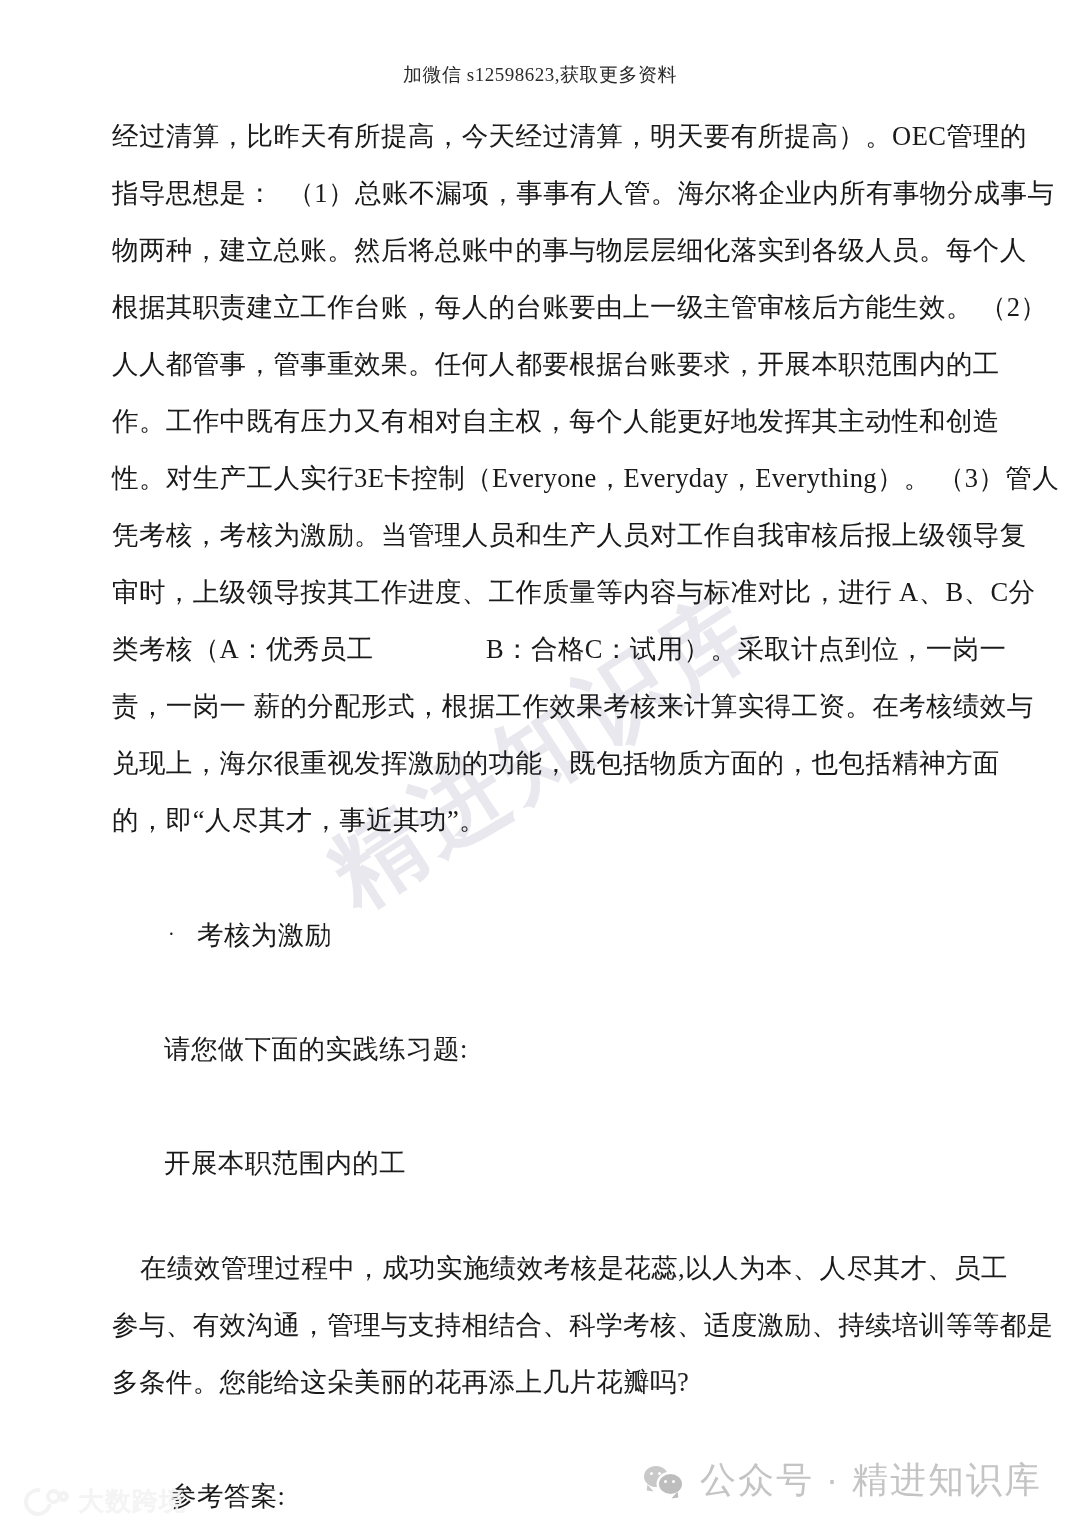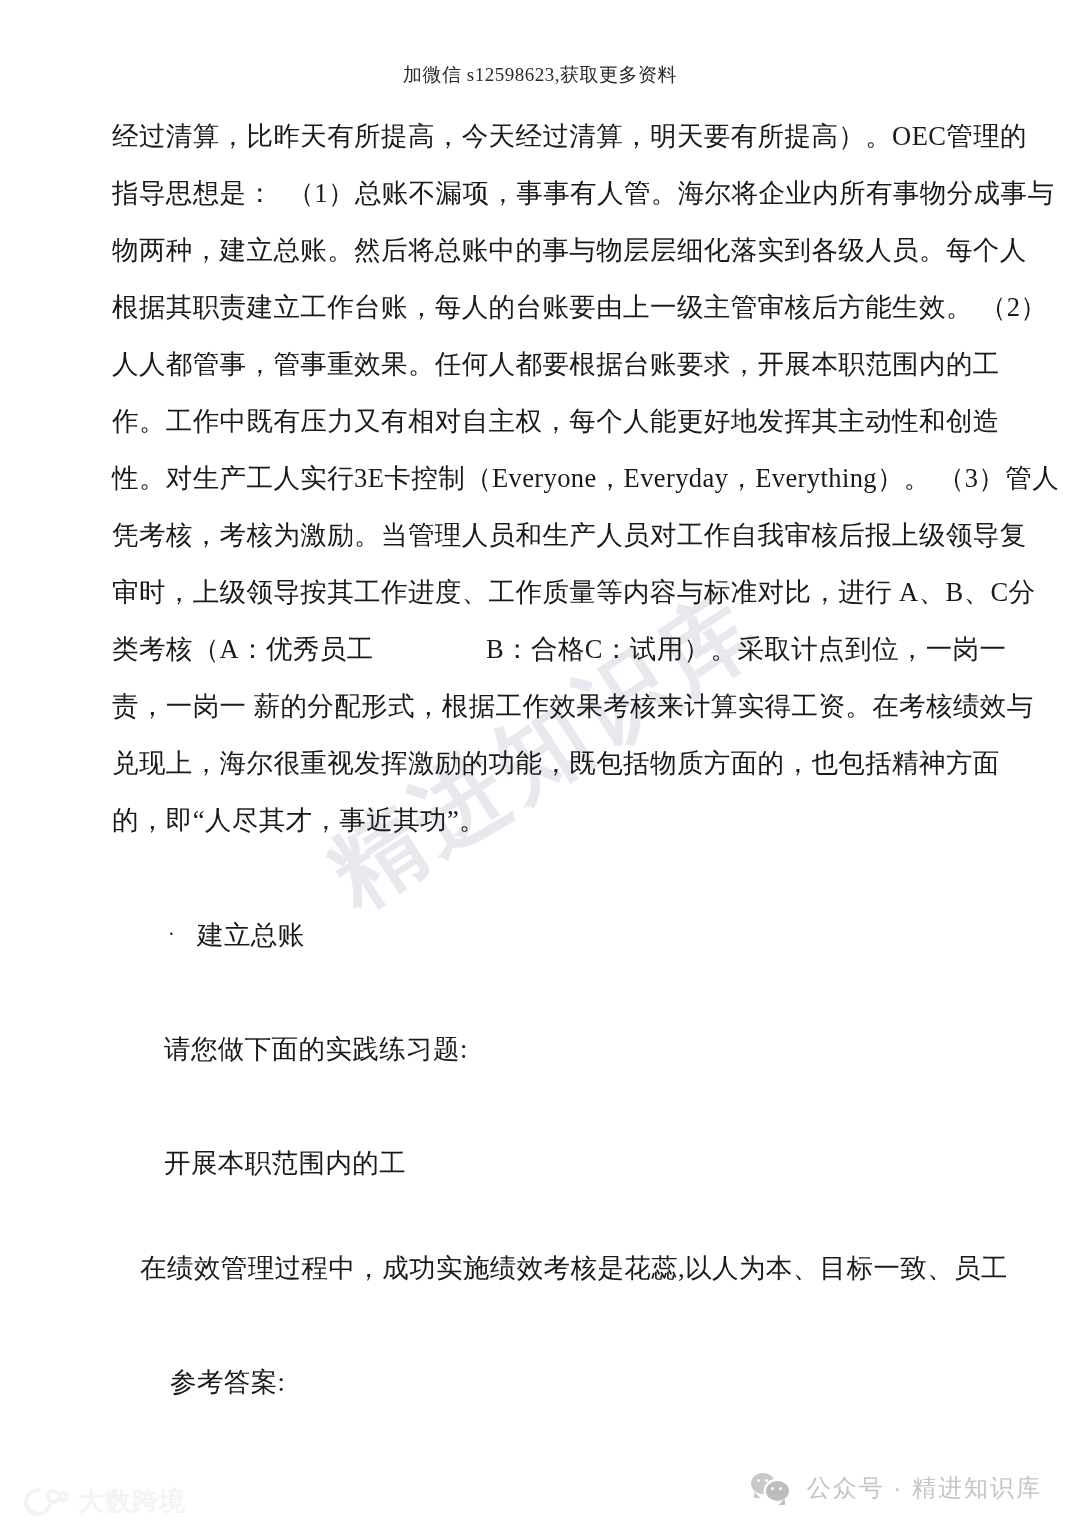--- a/index.html
+++ b/index.html
@@ -145,21 +145,21 @@
     border-radius: 50%;
     background: #ffffff;
   }
   .wechat-icon .d1 { left: 6px;  top: 8px; }
   .wechat-icon .d2 { left: 14px; top: 8px; }
   .wechat-icon .d3 { left: 20px; top: 16px; width: 3px; height: 3px; }
   .wechat-icon .d4 { left: 28px; top: 16px; width: 3px; height: 3px; }
 
   .footer-brand-text {
     font-family: "Liberation Sans", "DejaVu Sans", sans-serif;
-    font-size: 24px;
+    font-size: 36px;
     color: #c4c4c4;
     letter-spacing: 2px;
     white-space: nowrap;
   }
 
   
   .footer-logo {
     position: absolute;
     left: 24px;
     bottom: 8px;
@@ -210,24 +210,24 @@
 <body>
 
 <div class="page">
 
   <div class="header-note">加微信 s12598623,获取更多资料</div>
 
   <div class="watermark-diagonal">精进知识库</div>
 
   <div class="body-text" id="body-root">
       <div class="para"><span class="line">经过清算，比昨天有所提高，今天经过清算，明天要有所提高）。OEC管理的</span><span class="line">指导思想是：  （1）总账不漏项，事事有人管。海尔将企业内所有事物分成事与</span><span class="line">物两种，建立总账。然后将总账中的事与物层层细化落实到各级人员。每个人</span><span class="line">根据其职责建立工作台账，每人的台账要由上一级主管审核后方能生效。 （2）</span><span class="line">人人都管事，管事重效果。任何人都要根据台账要求，开展本职范围内的工</span><span class="line">作。工作中既有压力又有相对自主权，每个人能更好地发挥其主动性和创造</span><span class="line">性。对生产工人实行3E卡控制（Everyone，Everyday，Everything）。 （3）管人</span><span class="line">凭考核，考核为激励。当管理人员和生产人员对工作自我审核后报上级领导复</span><span class="line">审时，上级领导按其工作进度、工作质量等内容与标准对比，进行 A、B、C分</span><span class="line">类考核（A：优秀员工                B：合格C：试用）。采取计点到位，一岗一</span><span class="line">责，一岗一 薪的分配形式，根据工作效果考核来计算实得工资。在考核绩效与</span><span class="line">兑现上，海尔很重视发挥激励的功能，既包括物质方面的，也包括精神方面</span><span class="line">的，即“人尽其才，事近其功”。</span></div>
-      <div class="para block-gap-lg"><span class="bullet-line"><span class="bullet-dot">·</span><span style="padding-left: 22px;">建立总账</span></span></div>
+      <div class="para block-gap-lg"><span class="bullet-line"><span class="bullet-dot">·</span><span style="padding-left: 22px;">考核为激励</span></span></div>
       <div class="para block-gap-lg"><span class="line indent-1">请您做下面的实践练习题:</span></div>
       <div class="para block-gap-lg"><span class="line indent-1">开展本职范围内的工</span></div>
-      <div class="para block-gap-sm"><span class="line">    在绩效管理过程中，成功实施绩效考核是花蕊,以人为本、目标一致、员工</span></div>
+      <div class="para block-gap-sm"><span class="line">    在绩效管理过程中，成功实施绩效考核是花蕊,以人为本、人尽其才、员工</span><span class="line">参与、有效沟通，管理与支持相结合、科学考核、适度激励、持续培训等等都是</span><span class="line">多条件。您能给这朵美丽的花再添上几片花瓣吗?</span></div>
       <div class="para block-gap-lg"><span class="line indent-2">参考答案:</span></div>
     </div>
 
   <div class="footer-brand">
     <span class="wechat-icon">
       <span class="bubble-a"></span>
       <span class="bubble-b"></span>
       <span class="dot d1"></span>
       <span class="dot d2"></span>
       <span class="dot d3"></span>

